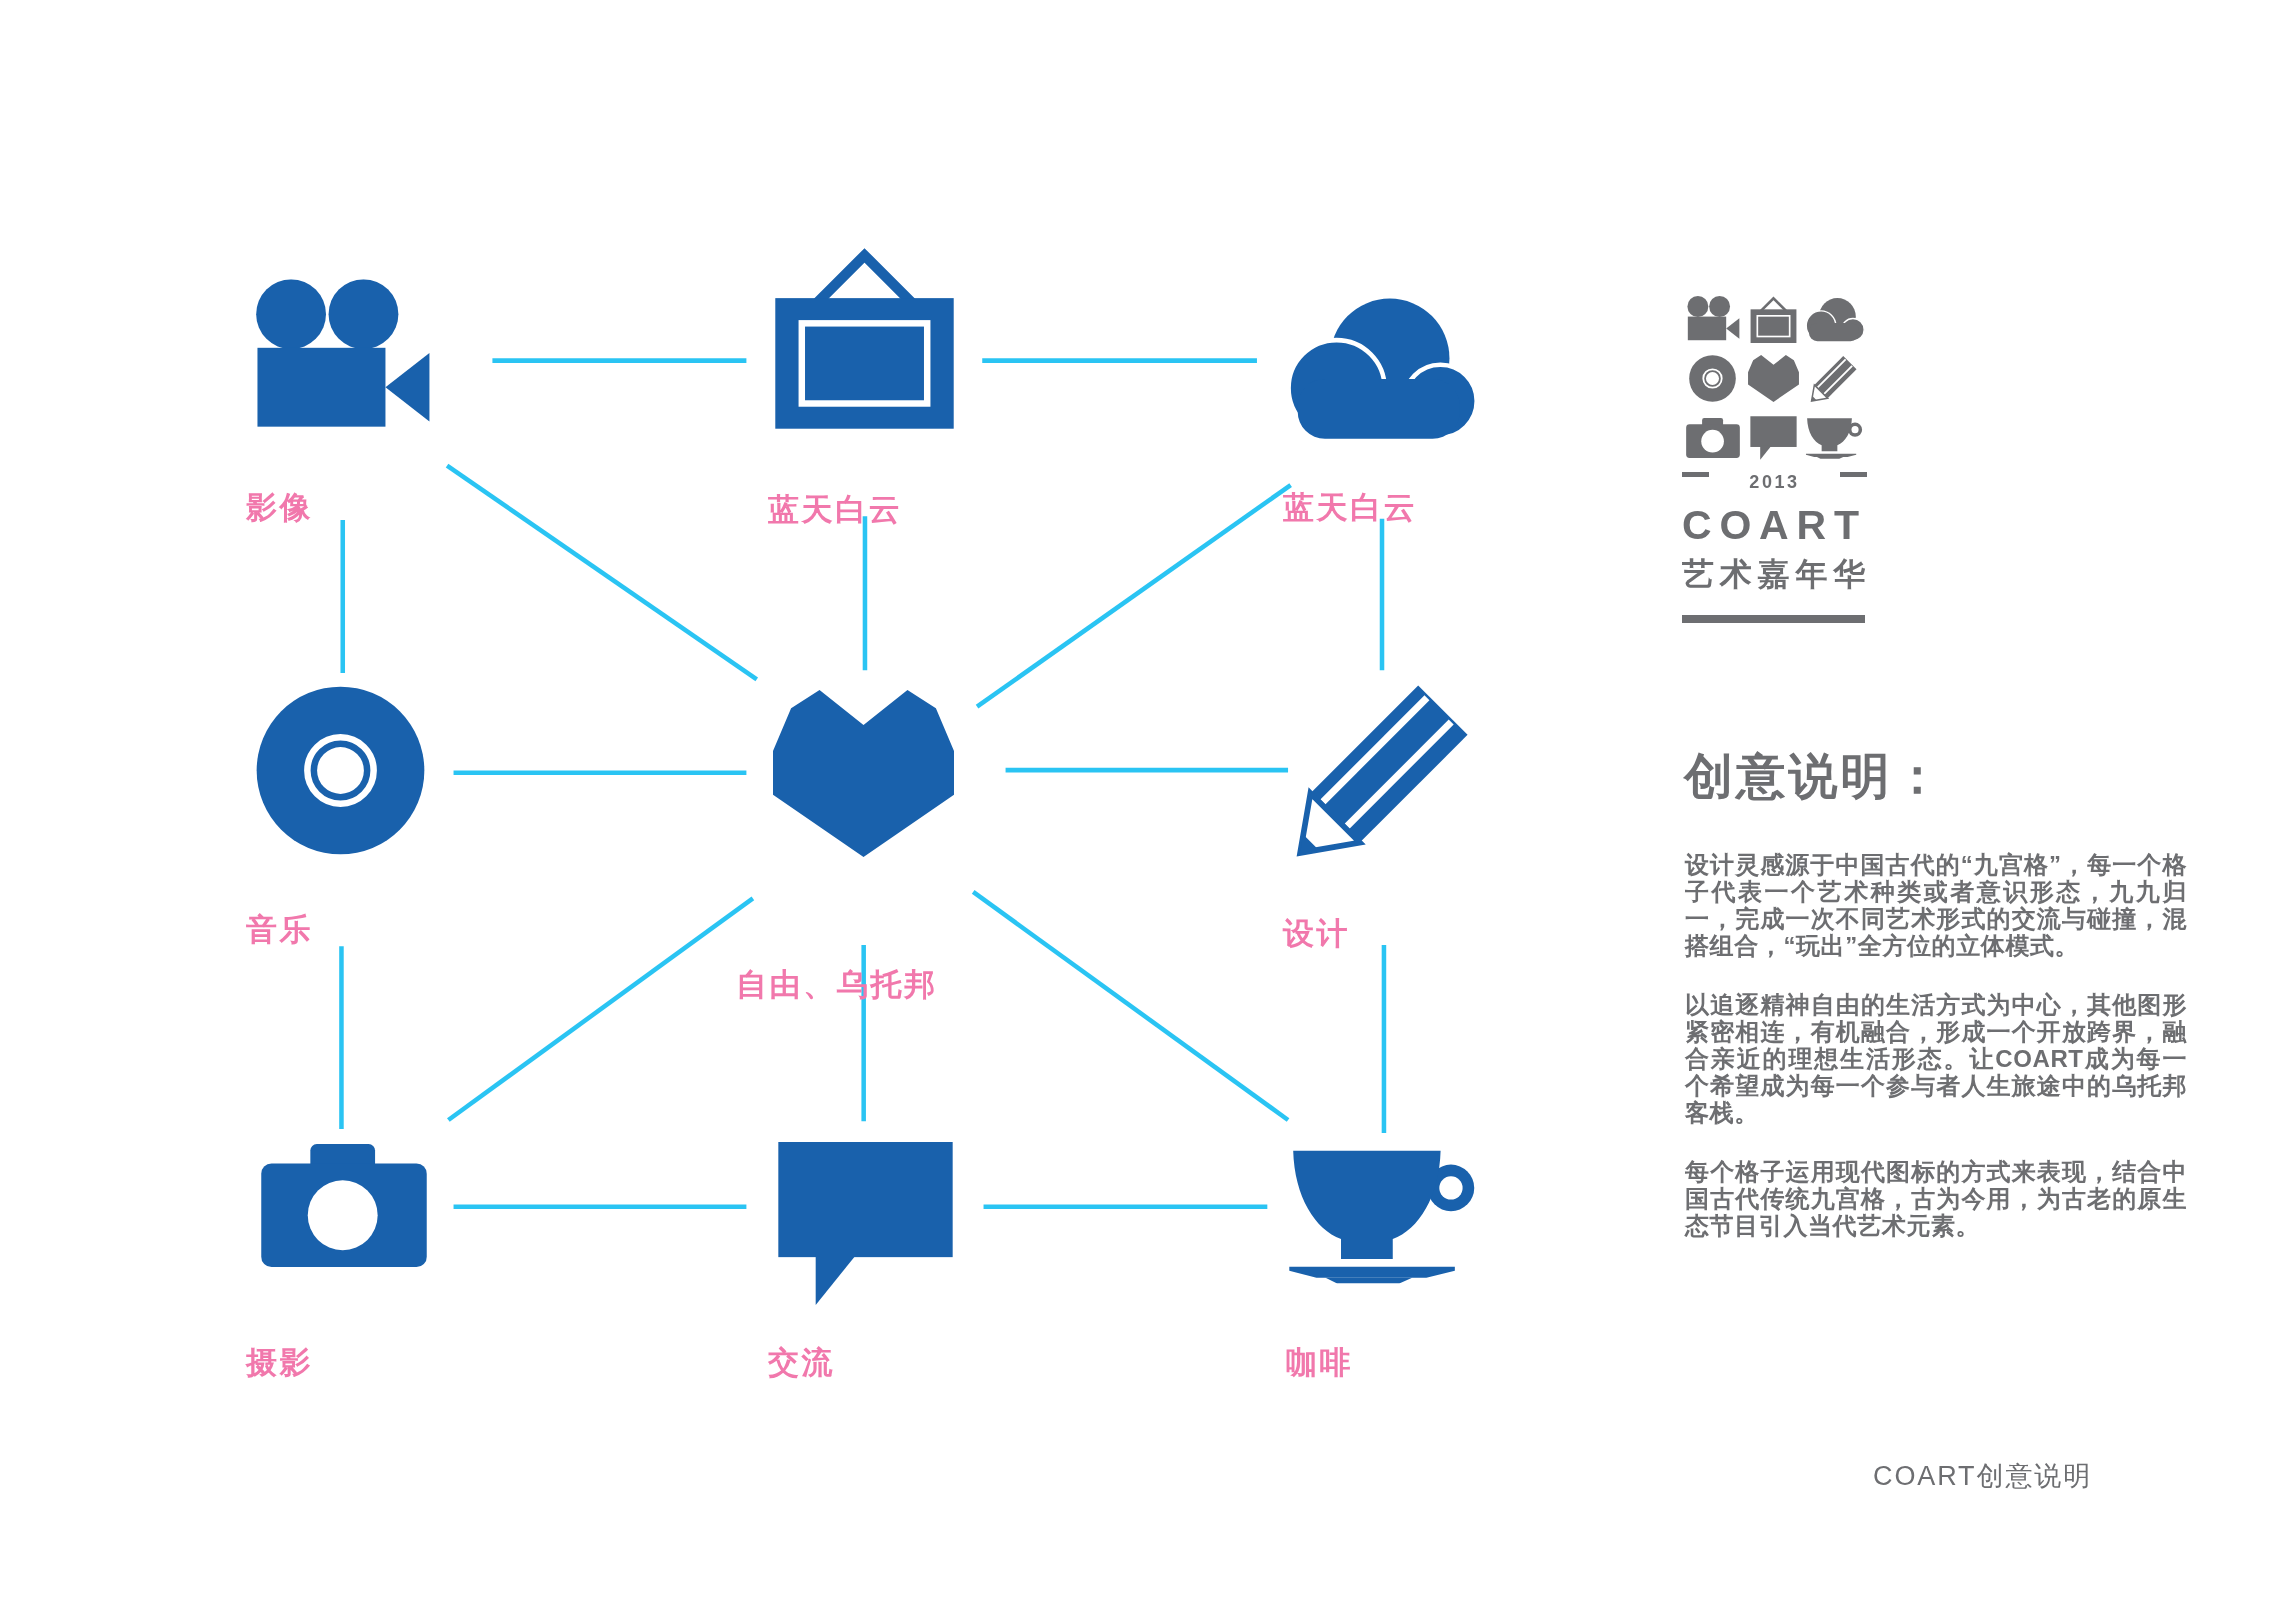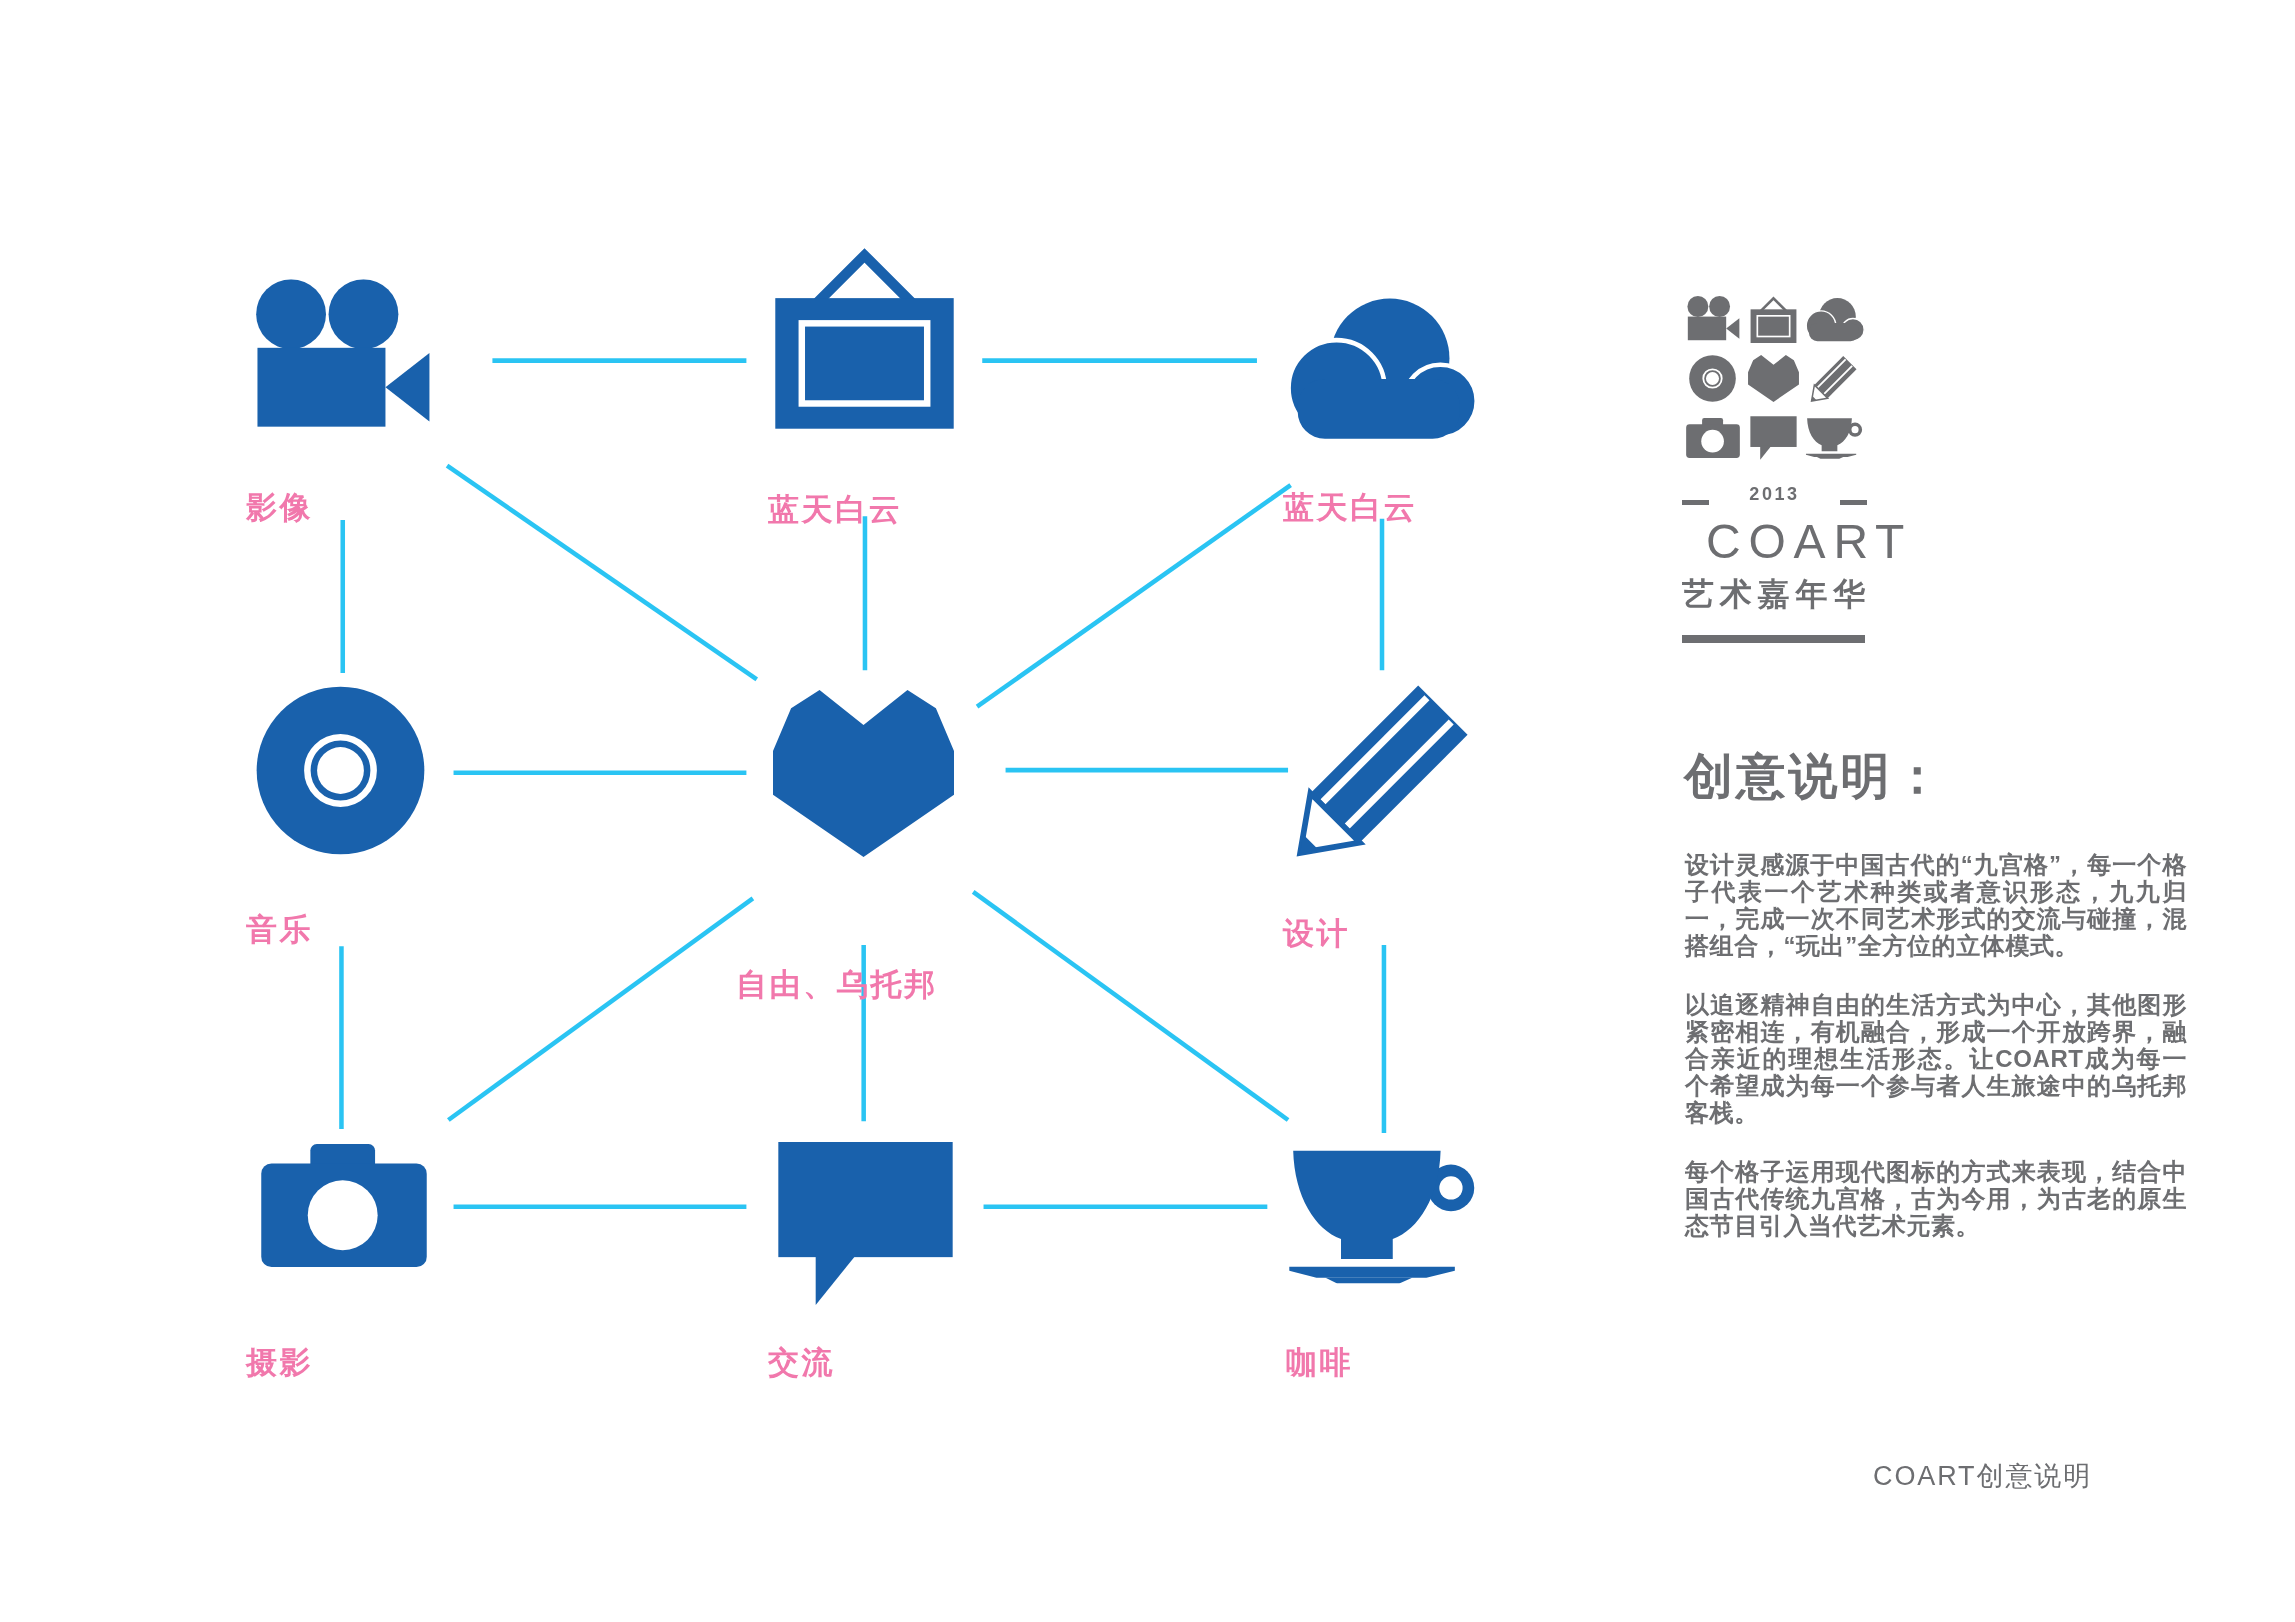--- a/index.html
+++ b/index.html
@@ -25,24 +25,24 @@
     position:absolute;color:var(--pink);
     font-size:31px;font-weight:bold;letter-spacing:2.6px;
     text-align:left;white-space:nowrap;margin-top:26px;
   }
 
   
   .logo-block{position:absolute;left:1682px;top:295px;width:185px;color:var(--gray);}
   .logo-grid{display:grid;grid-template-columns:repeat(3,61px);row-gap:10.4px;justify-items:center;align-items:center;}
   .logo-grid .cell{width:61px;height:49px;display:flex;align-items:center;justify-content:center;color:var(--gray);}
   .logo-grid svg{display:block;}
-  .logo-year-row{margin-top:21px;display:flex;align-items:flex-end;justify-content:space-between;gap:40px;}
+  .logo-year-row{margin-top:9px;display:flex;align-items:flex-start;justify-content:space-between;gap:40px;}
   .logo-year-row .bar{width:60px;height:5.2px;background:var(--gray);}
   .logo-year{font-size:18px;font-weight:bold;letter-spacing:2.6px;color:var(--gray);}
-  .logo-wordmark{margin-top:9px;font-size:48px;font-weight:normal;letter-spacing:7.8px;color:var(--gray);white-space:nowrap;margin-left:24px;}
+  .logo-wordmark{margin-top:9px;font-size:41px;font-weight:bold;letter-spacing:7.8px;color:var(--gray);white-space:nowrap;}
   .logo-subtitle{margin-top:4px;font-size:32px;font-weight:bold;letter-spacing:5.8px;color:var(--gray);white-space:nowrap;}
   .logo-bottom-bar{margin-top:18px;width:183px;height:8.4px;background:var(--gray);}
 
   
   .desc-heading{
     position:absolute;left:1684px;top:744px;
     color:var(--gray);font-size:49px;font-weight:bold;letter-spacing:3.2px;white-space:nowrap;
   }
   .desc-body{position:absolute;left:1685px;top:851px;width:502px;color:var(--gray);}
   .desc-body p{font-size:24px;line-height:27px;font-weight:600;letter-spacing:0.6px;margin:0 0 32px 0;text-align:justify;}

